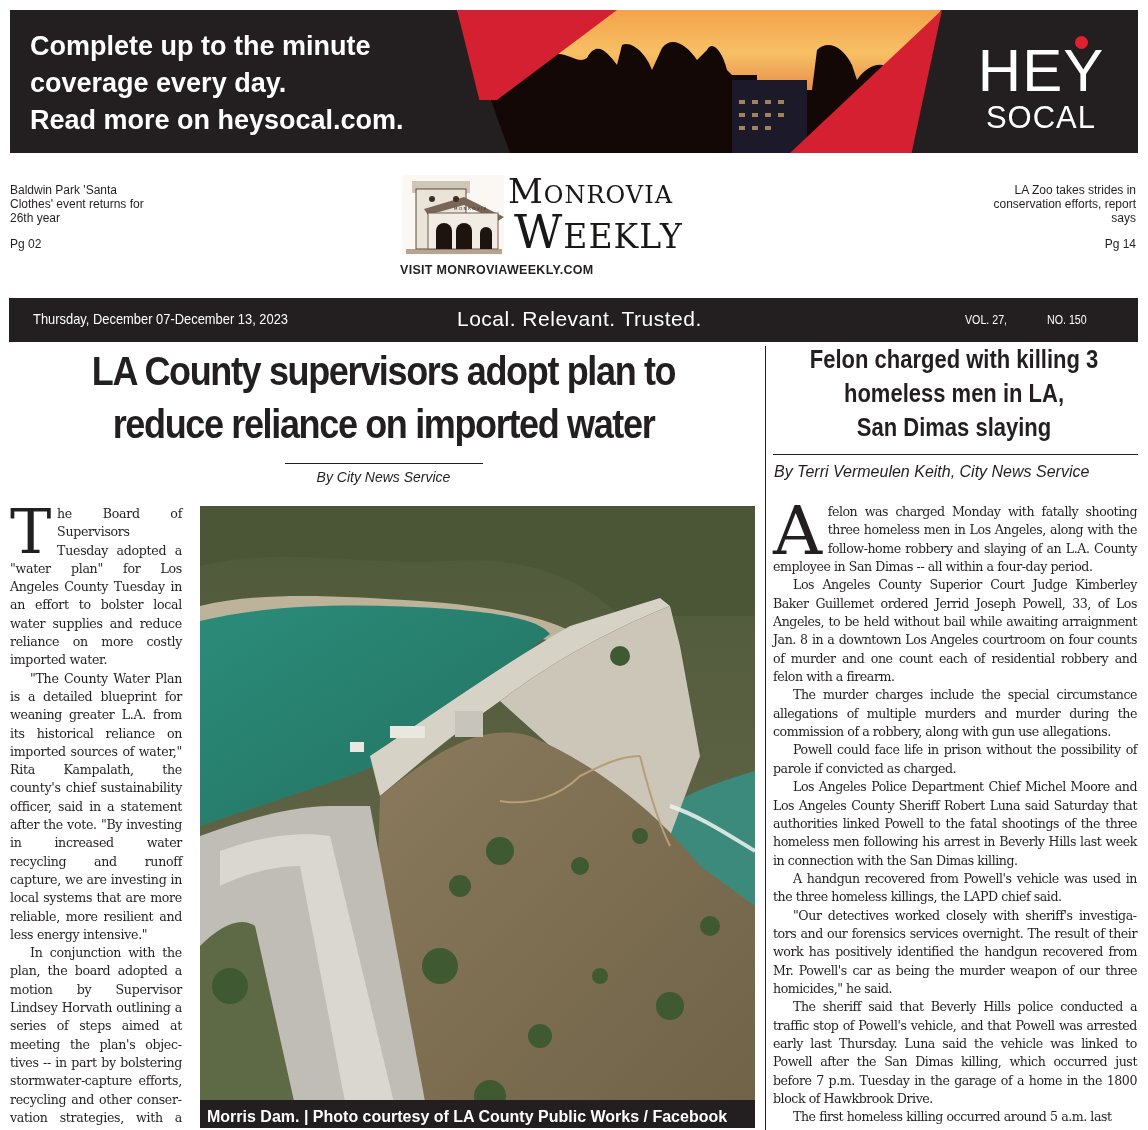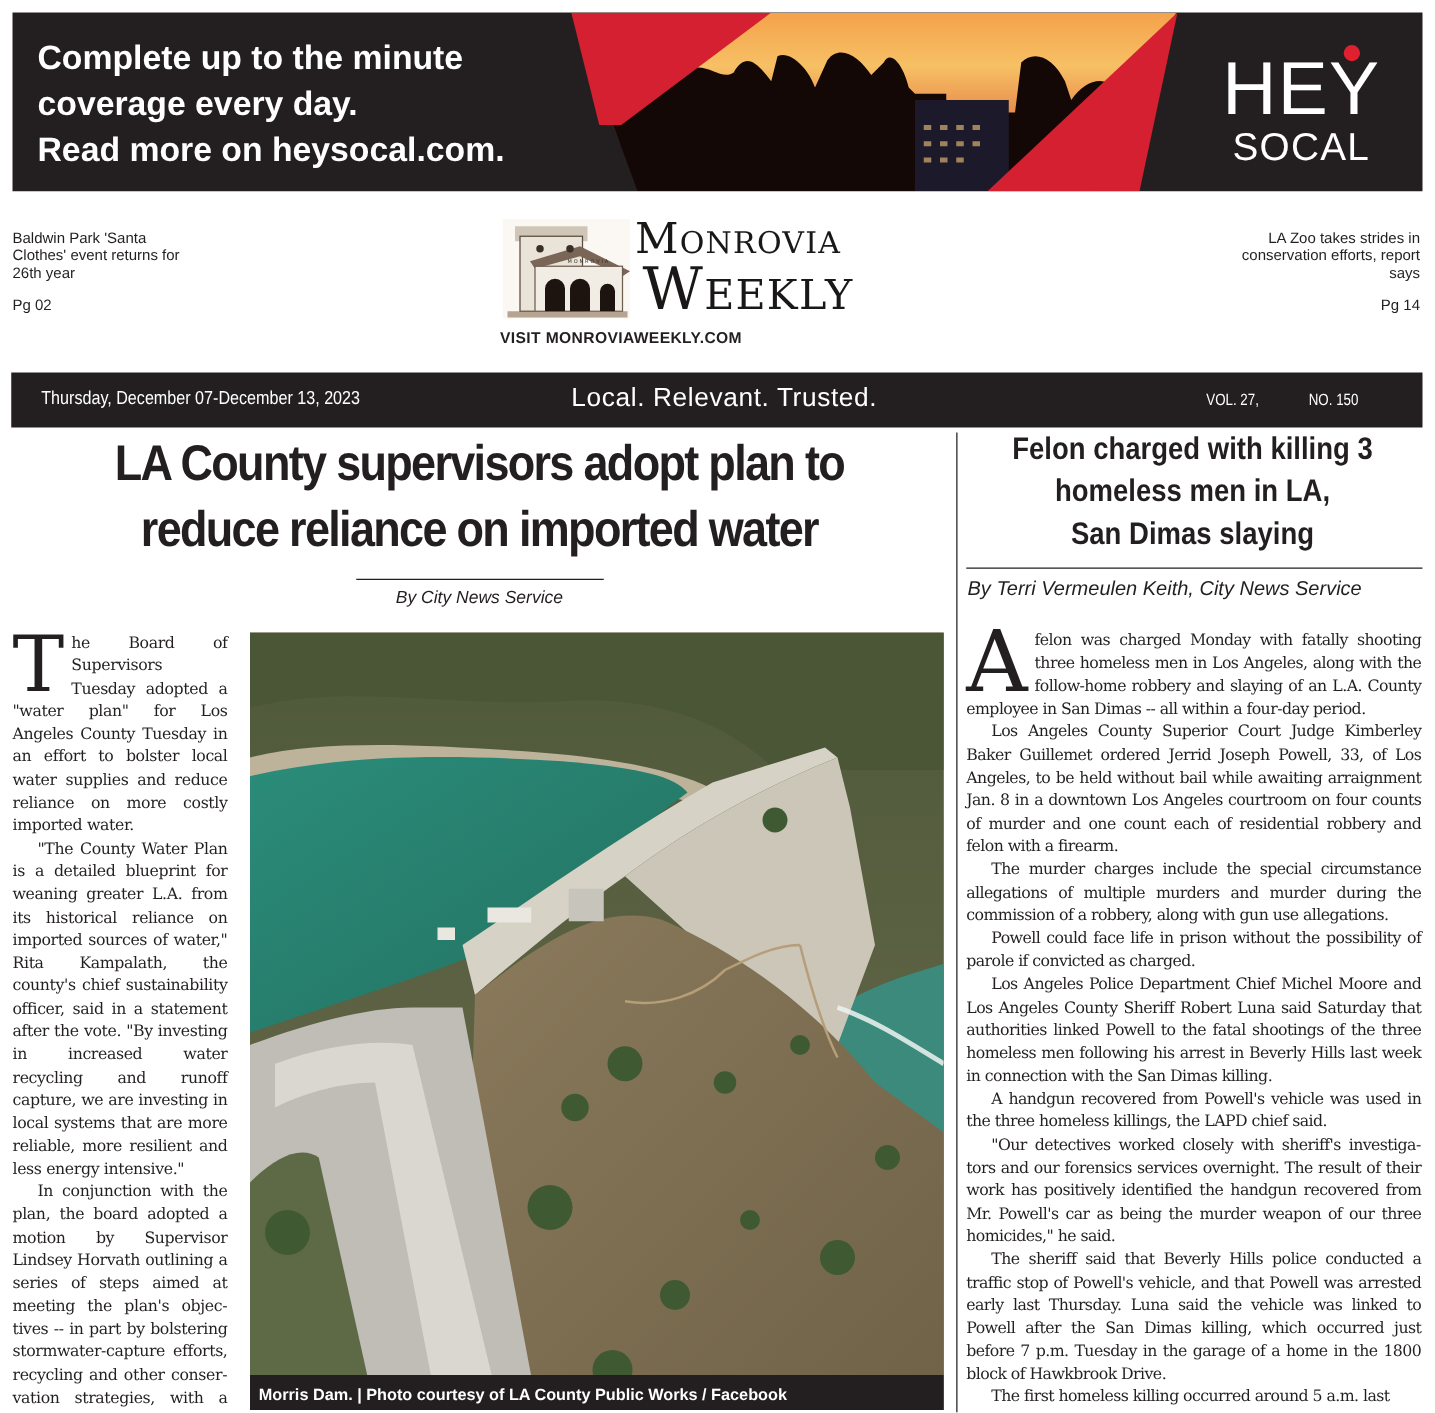--- a/index.html
+++ b/index.html
@@ -103,21 +103,21 @@
     color: #231f20;
   }
 
   .photo {
     position: absolute; left: 200px; top: 506px; width: 555px; height: 622px; overflow: hidden;
     background: #6f6a4e;
   }
   .photo svg { position: absolute; left: 0; top: 0; }
   .photo-caption {
     position: absolute; left: 0; bottom: 0; width: 100%; height: 28px; background: #231f20;
-    color: #fff; font-family: "Liberation Sans", sans-serif; font-weight: bold; font-size: 13px;
+    color: #fff; font-family: "Liberation Sans", sans-serif; font-weight: bold; font-size: 16px;
     padding: 8px 0 0 7px;
   }
 
   .col-divider { position: absolute; left: 765px; top: 346px; width: 1px; height: 784px; background: #231f20; }
 
   
   .side-headline {
     position: absolute; left: 768px; top: 342px; width: 372px; text-align: center;
     font-family: "Liberation Sans", sans-serif; font-weight: bold; font-size: 25px; line-height: 34px;
     color: #231f20; transform: scaleX(0.88); transform-origin: center;

